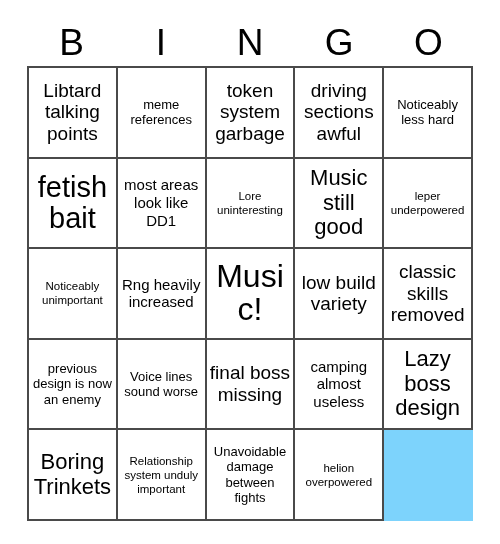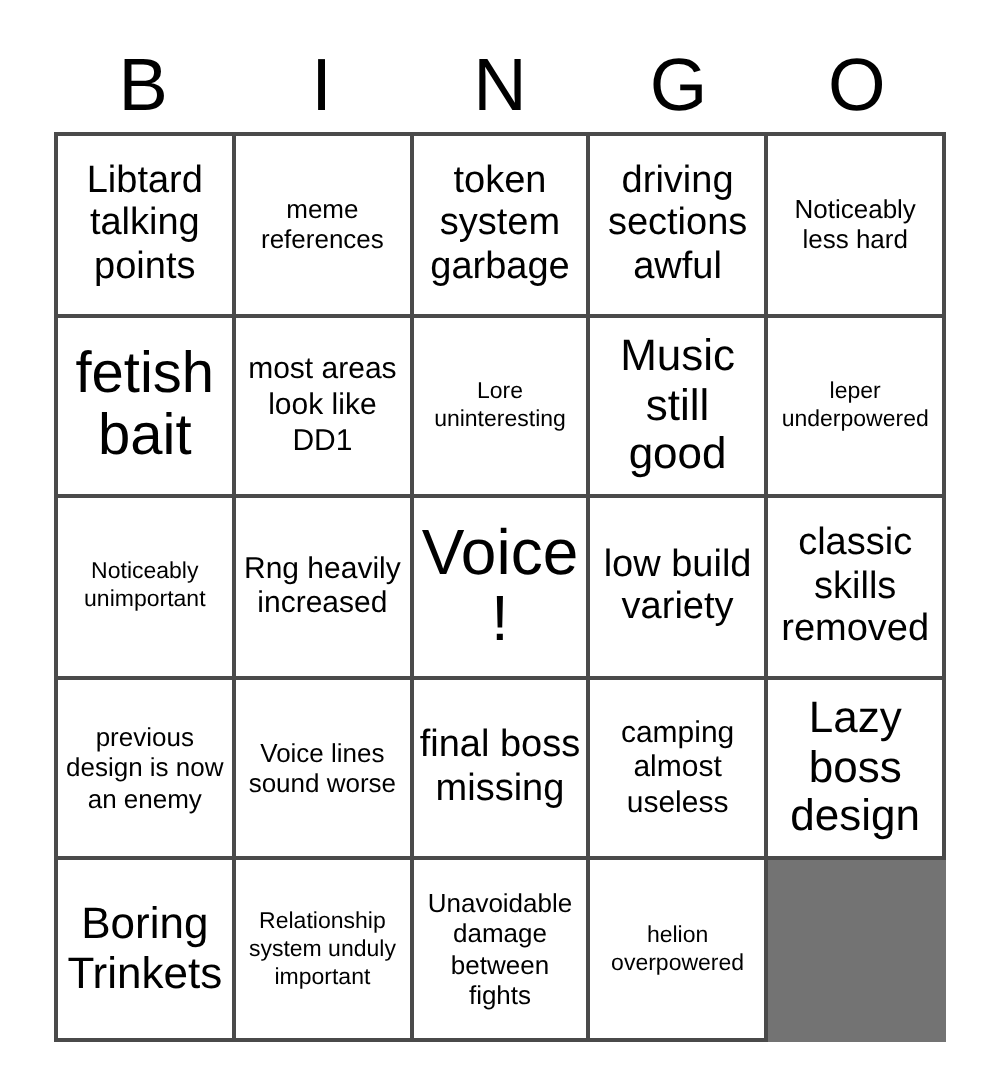--- a/index.html
+++ b/index.html
@@ -35,21 +35,21 @@
   #grid{
     position:absolute;
     left:27px;top:66px;
     width:446px;height:455px;
     display:grid;
     grid-template-columns:repeat(5,1fr);
     grid-template-rows:repeat(5,1fr);
     border-top:2px solid #4a4a4a;
     border-left:2px solid #4a4a4a;
     box-sizing:border-box;
-    background:#737373;
+    background:#7dd3fc;
   }
   .cell{
     border-right:2px solid #4a4a4a;
     border-bottom:2px solid #4a4a4a;
     box-sizing:border-box;
     display:flex;
     align-items:center;
     justify-content:center;
     text-align:center;
     padding:2px 3px;
@@ -117,21 +117,21 @@
         <span>leper underpowered</span>
       </div>
 
     <div class="cell fs-xxs">
         <span>Noticeably unimportant</span>
       </div>
     <div class="cell fs-sm">
         <span>Rng heavily increased</span>
       </div>
     <div class="cell fs-xxl">
-        <span>Voice!</span>
+        <span>Music!</span>
       </div>
     <div class="cell fs-md">
         <span>low build variety</span>
       </div>
     <div class="cell fs-md">
         <span>classic skills removed</span>
       </div>
 
     <div class="cell fs-xs">
         <span>previous design is now an enemy</span>

